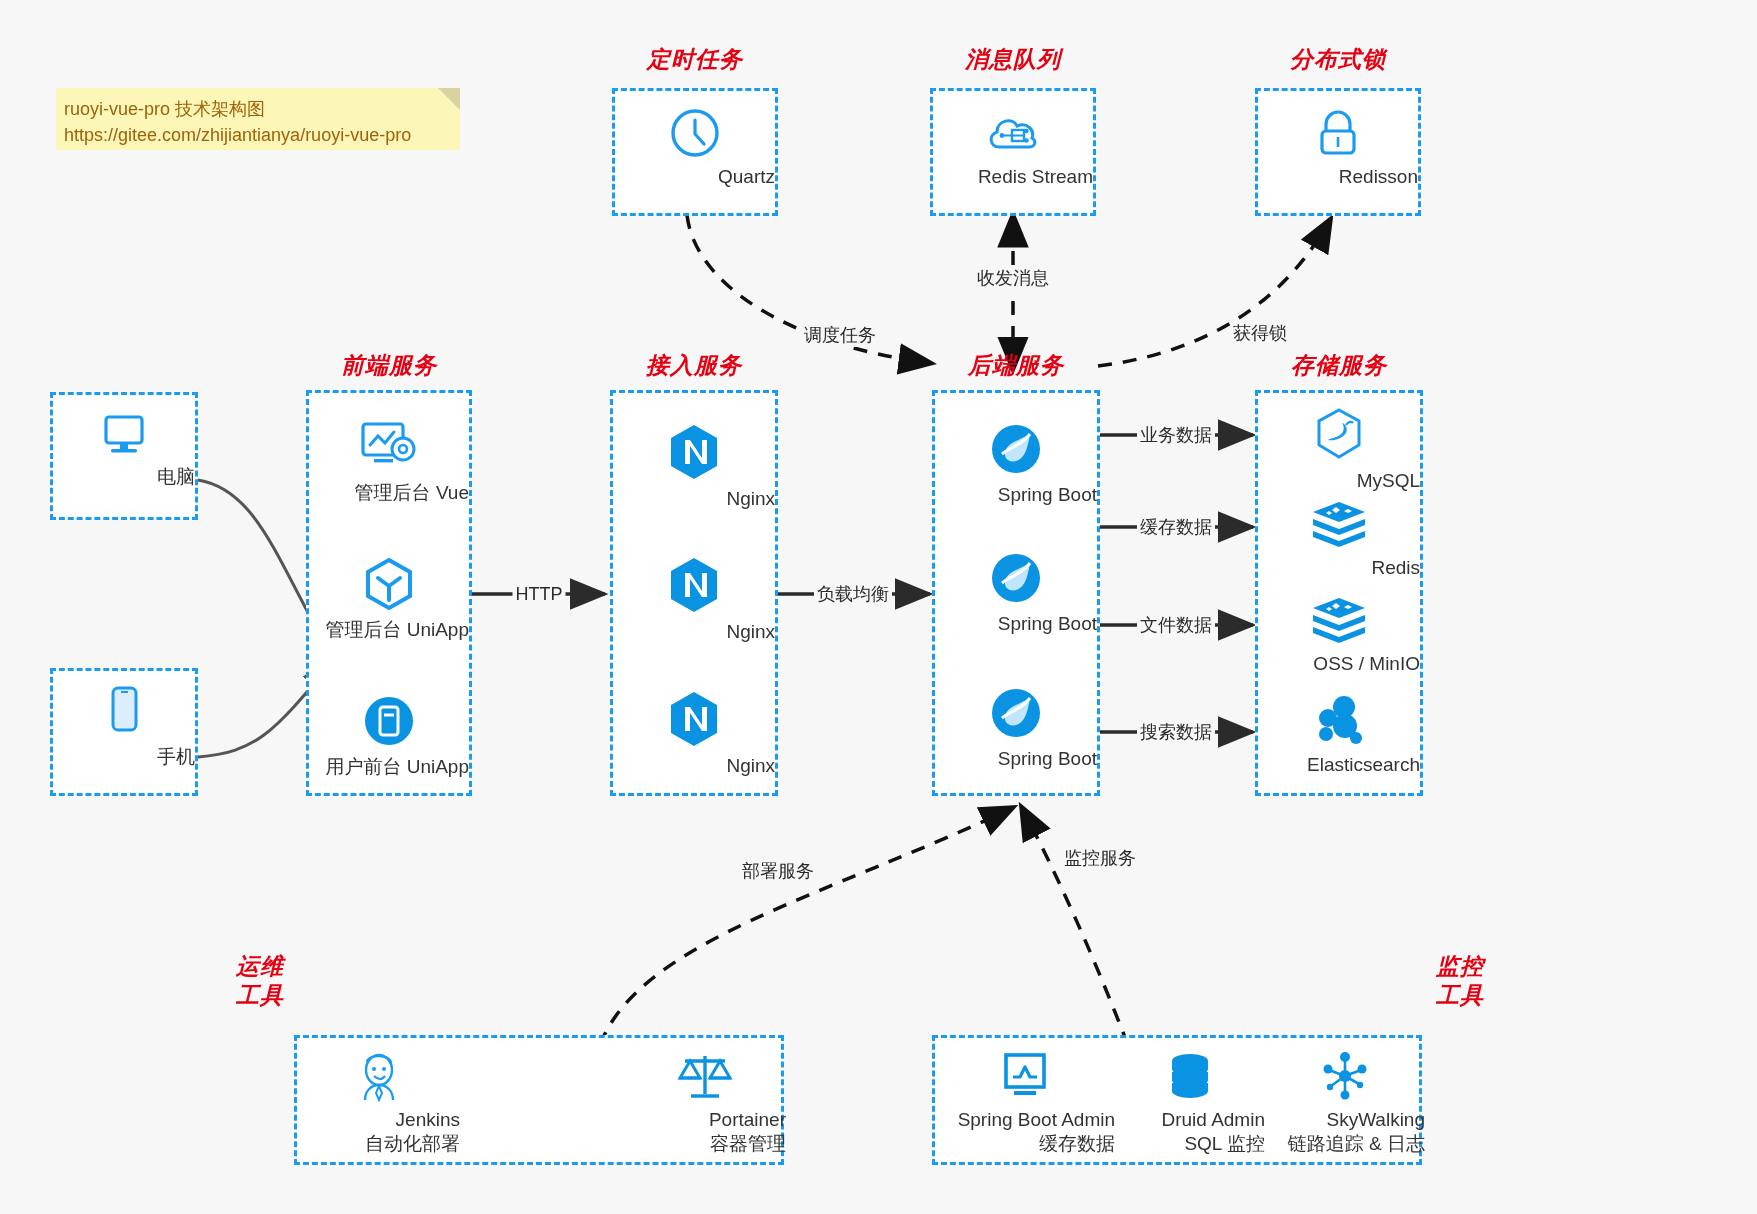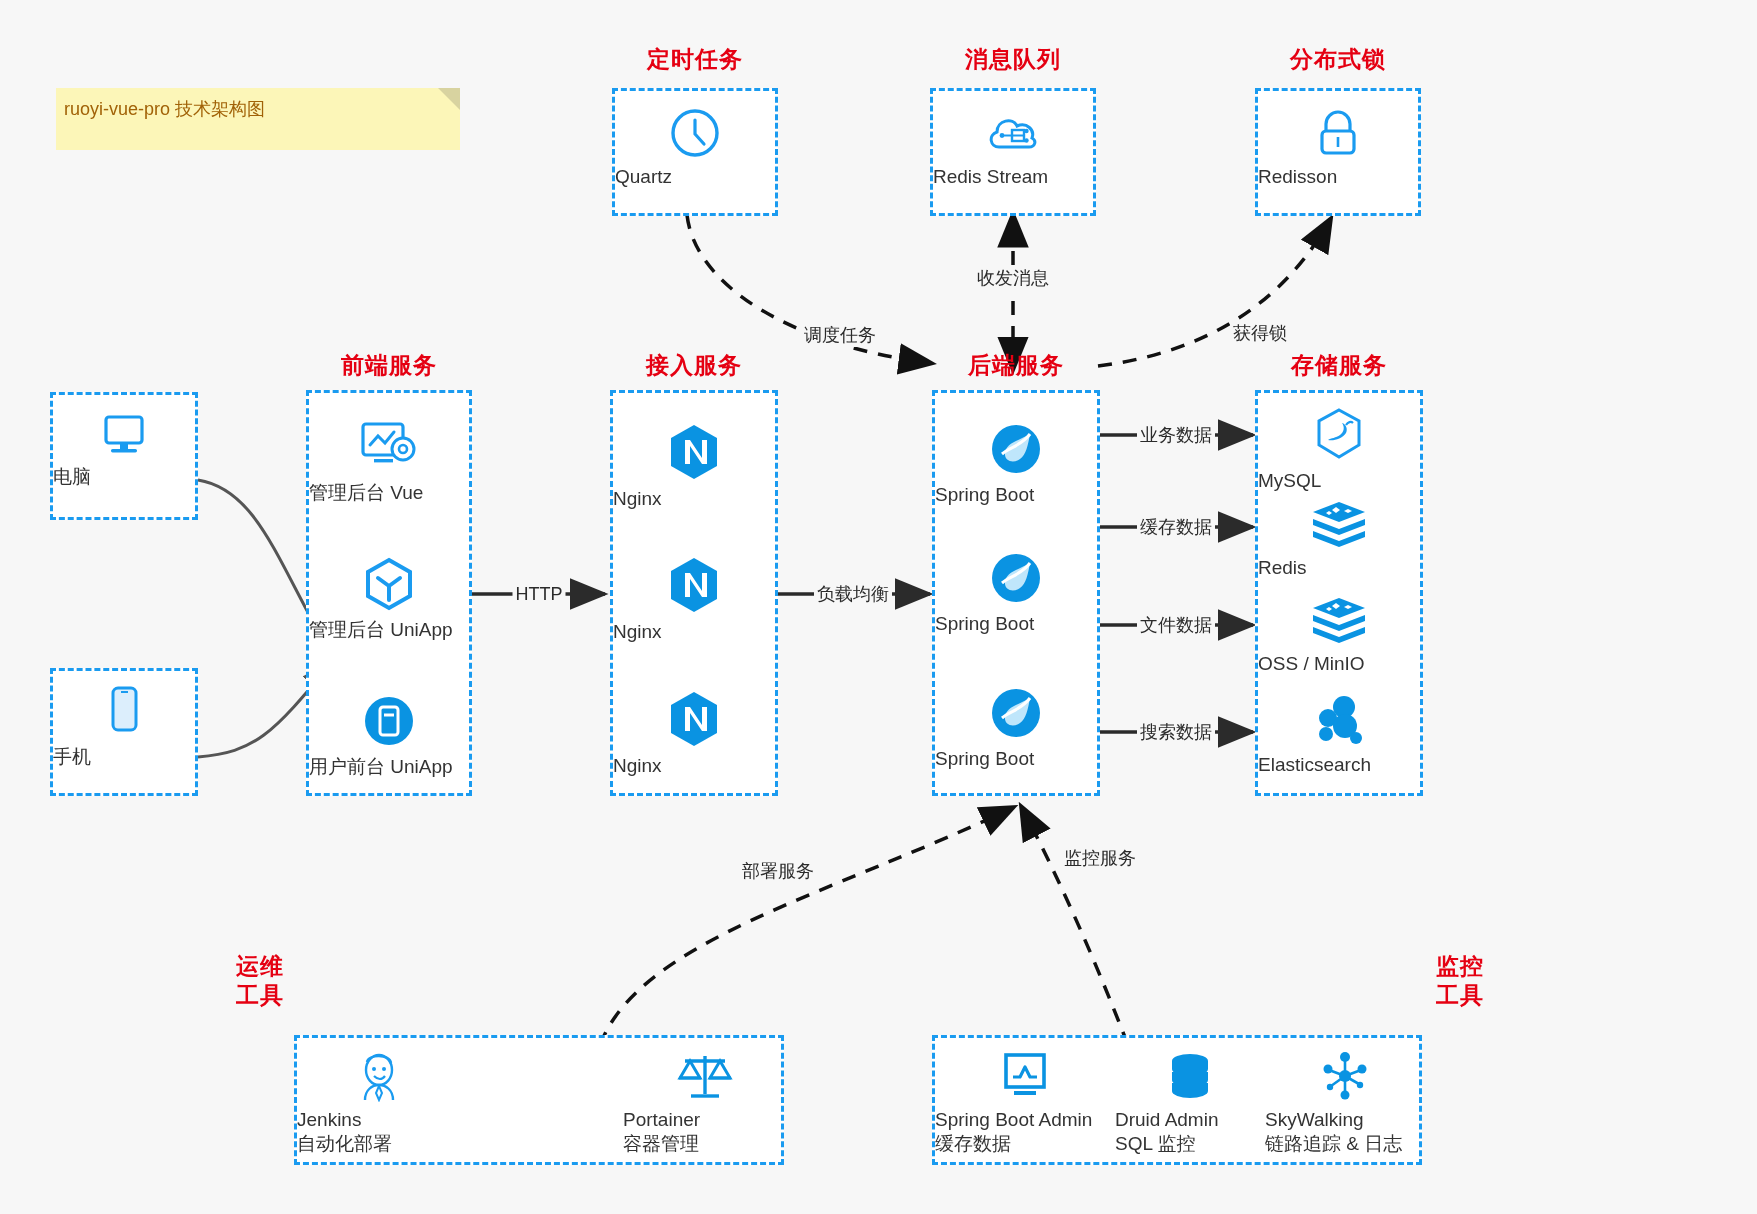--- a/index.html
+++ b/index.html
@@ -20,27 +20,28 @@
     box-sizing:border-box;
   }
   .grp-title{
     position:absolute;
     color:#e50012;
     font-weight:bold;
     font-size:23px;
     letter-spacing:1px;
     white-space:nowrap;
     text-align:center;
+    font-style:italic;
   }
   .grp-title.side{line-height:1.25;}
 
   .cell{
     position:absolute;
     width:100%;
-    text-align:left;
+    text-align:right;
     box-sizing:border-box;
   }
   .cell .ico{display:block;margin:0 auto 6px auto;}
   .cell .lbl{
     display:block;
     font-size:19px;
     color:#333333;
     line-height:1.25;
     white-space:nowrap;
   }
@@ -119,20 +120,21 @@
     <line x1="1100" y1="732" x2="1253" y2="732" stroke="#2b2b2b" stroke-width="3.5" marker-end="url(#arrowSolid)"></line>
 
     <path d="M600,1045 C640,940 830,895 1012,808" fill="none" stroke="#111" stroke-width="3.5" stroke-dasharray="14 11" marker-end="url(#arrowDash)"></path>
 
     <path d="M1128,1045 C1095,960 1060,880 1022,808" fill="none" stroke="#111" stroke-width="3.5" stroke-dasharray="14 11" marker-end="url(#arrowDash)"></path>
   </svg>
 
   <div id="note">
     <div class="corner"></div>
     <span class="ln">ruoyi-vue-pro 技术架构图</span>
+    <span class="ln">https://gitee.com/zhijiantianya/ruoyi-vue-pro</span>
   </div>
 
   <div class="grp-title" style="left:612px;top:44px;width:166px;">定时任务</div>
   <div class="box" style="left:612px;top:88px;width:166px;height:128px;">
     <div class="cell" style="top:16px;">
       <svg class="ico" width="52" height="52" viewBox="0 0 52 52">
         <circle cx="26" cy="26" r="22" fill="none" stroke="#1a9bf0" stroke-width="3.4"></circle>
         <path d="M26 13 L26 27 L35 37" fill="none" stroke="#1a9bf0" stroke-width="3.2" stroke-linecap="round"></path>
       </svg>
       <span class="lbl">Quartz</span>

